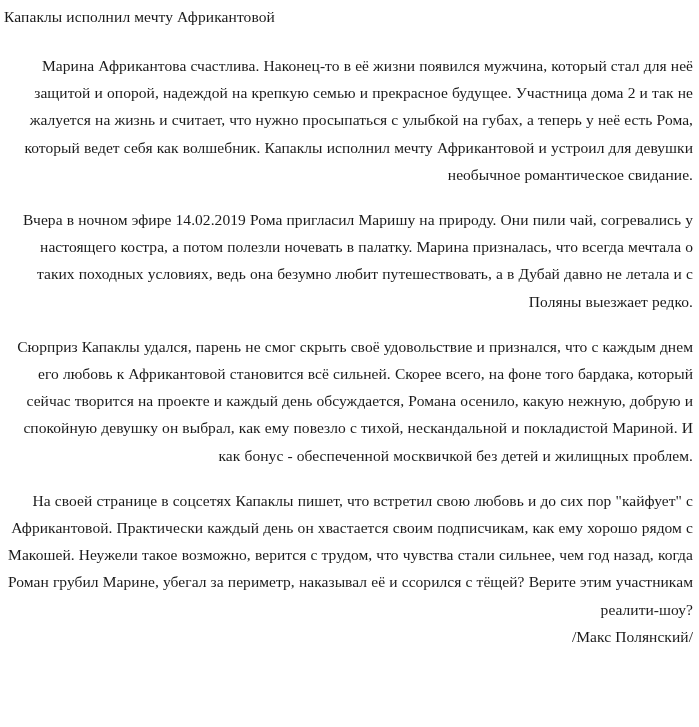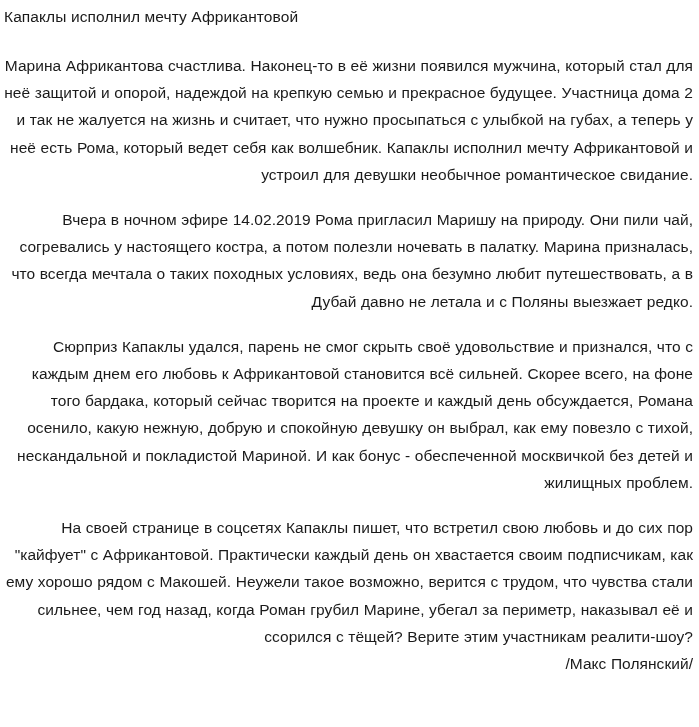--- a/index.html
+++ b/index.html
@@ -13,20 +13,21 @@
     height: 727px;
     overflow: hidden;
     font-family: "Liberation Sans", "DejaVu Sans", sans-serif;
     color: #1a1a1a;
     -webkit-font-smoothing: antialiased;
   }
   .article {
     box-sizing: border-box;
     width: 699px;
     padding: 6px 6px 0 4px;
+    font-family: Liberation Serif, serif;
   }
   .article-title {
     font-size: 15.5px;
     line-height: 22px;
     font-weight: 400;
     color: #1a1a1a;
     margin: 0 0 24px 0;
     letter-spacing: 0.1px;
   }
   .article-paragraph {

